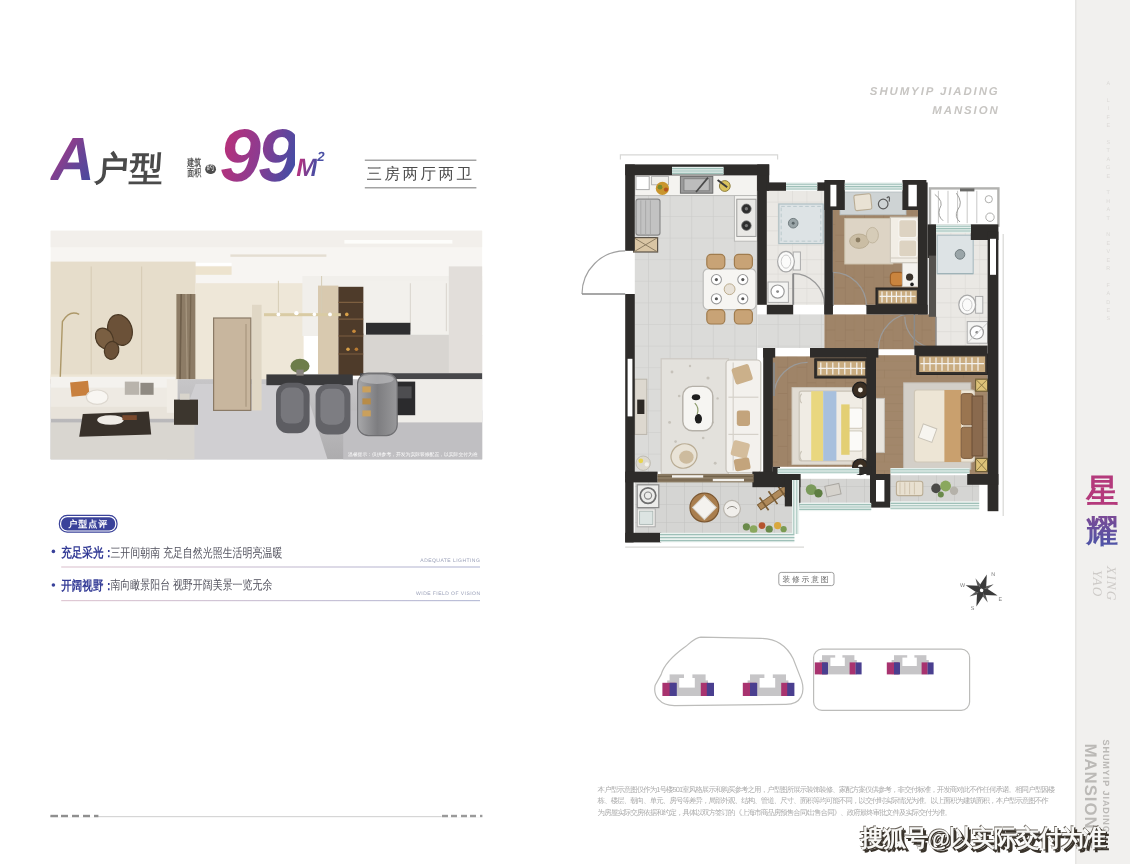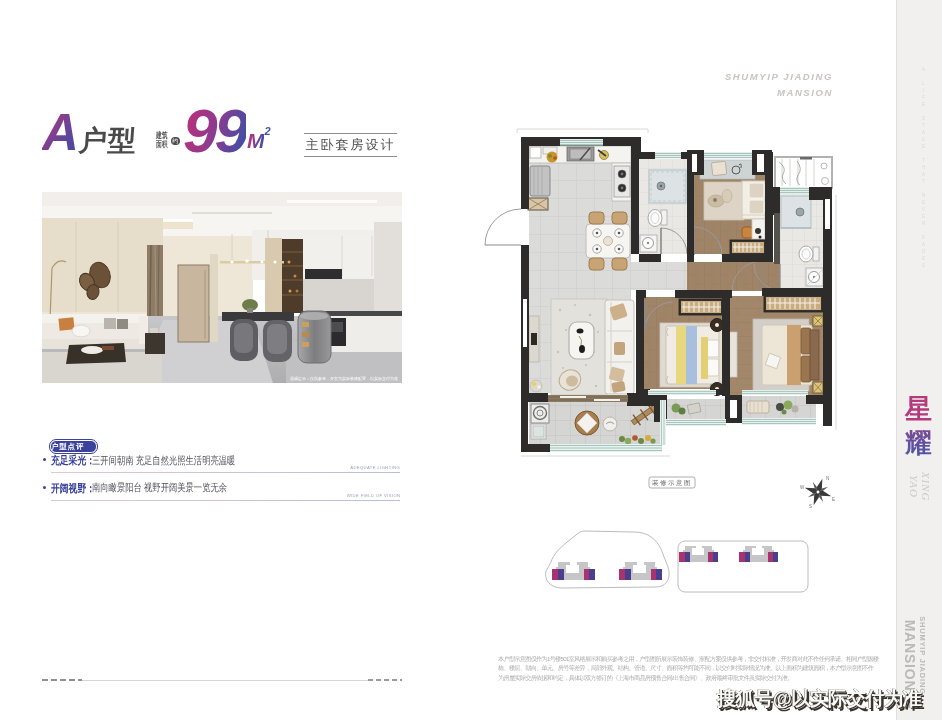--- a/index.html
+++ b/index.html
@@ -30,21 +30,21 @@
 </div>
 
 <div class="abs" style="left:156px;top:131px;width:22px;font-size:8.5px;line-height:8.5px;color:#5a5a5a;font-weight:bold;transform:scaleX(0.68);transform-origin:left top;">建筑<br>面积</div>
 <div class="abs" style="left:171px;top:136.5px;width:8.5px;height:8.5px;border-radius:50%;background:#4d4d4d;color:#fff;font-size:6px;line-height:8.5px;text-align:center;">约</div>
 
 <div class="abs" style="left:183px;top:103px;width:100px;height:60px;text-decoration:underline;">
   <span style="display:inline-block;font-size:62px;line-height:55px;font-weight:bold;font-style:italic;letter-spacing:-3px;background:linear-gradient(105deg,#bd2f77 5%,#8d3b90 50%,#3f4ea6 95%);-webkit-background-clip:text;background-clip:text;color:transparent;vertical-align:top;">99</span><span style="display:inline-block;font-size:21px;font-weight:bold;font-style:italic;background:linear-gradient(100deg,#b03381 20%,#3f4ea6 90%);-webkit-background-clip:text;background-clip:text;color:transparent;vertical-align:top;margin-top:26px;margin-left:1px;">M</span><span style="display:inline-block;font-size:11px;font-weight:bold;font-style:italic;color:#4a50a5;vertical-align:top;margin-top:22px;">2</span>
 </div>
 
 <div class="abs" style="left:304px;top:133px;width:93px;border-top:1px solid #8d8d8d;border-bottom:1px solid #8d8d8d;padding:2px 0;">
-  <div style="font-size:13px;color:#4c4c4c;letter-spacing:2px;text-align:center;">主卧套房设计</div>
+  <div style="font-size:13px;color:#4c4c4c;letter-spacing:2px;text-align:center;">三房两厅两卫</div>
 </div>
 
 <div class="abs" style="left:42px;top:192px;width:360px;height:191px;">
 <svg width="360" height="191" viewBox="0 0 360 191">
   <defs>
     <linearGradient id="floorG" x1="0" y1="0" x2="0" y2="1">
       <stop offset="0" stop-color="#c7c6c8"></stop>
           <stop offset="1" stop-color="#adacae"></stop>
     </linearGradient>
     <linearGradient id="metal" x1="0" y1="0" x2="1" y2="0">
@@ -164,21 +164,21 @@
   <rect x="108" y="136" width="8" height="5" fill="#d8d4cc"></rect>
 
   <polygon points="27,153 82,151 84,170 24,172" fill="#38312a"></polygon>
   <ellipse cx="50" cy="158" rx="11" ry="4" fill="#efece6"></ellipse>
   <rect x="60" y="154" width="12" height="4" fill="#7a4a2e"></rect>
 
   <text x="356" y="188" text-anchor="end" font-size="4" fill="#ffffff">温馨提示：仅供参考，开发为实际装修配置，以实际交付为准</text>
 </svg>
 </div>
 
-<div class="abs" style="left:50px;top:440px;width:45px;height:11px;background:#3a429a;border:1px solid #ffffff;outline:1.2px solid #3a429a;border-radius:6px;color:#fff;font-size:7.5px;font-weight:bold;letter-spacing:0.8px;text-align:left;line-height:11px;">户型点评</div>
+<div class="abs" style="left:50px;top:430px;width:45px;height:11px;background:#3a429a;border:1px solid #ffffff;outline:1.2px solid #3a429a;border-radius:6px;color:#fff;font-size:7.5px;font-weight:bold;letter-spacing:0.8px;text-align:center;line-height:11px;">户型点评</div>
 
 <div class="abs" style="left:42px;top:449px;width:358px;">
 
   <div style="position:relative;height:27.9px;">
     <span style="position:absolute;left:1px;top:9px;width:3px;height:3px;border-radius:50%;background:#39419a;"></span>
     <span style="position:absolute;left:9px;top:4px;font-size:11px;font-weight:bold;color:#353d97;transform:scaleX(0.8);transform-origin:left top;white-space:nowrap;">充足采光：</span>
     <span style="position:absolute;left:50px;top:4.5px;font-size:10.5px;color:#50505c;transform:scaleX(0.79);transform-origin:left top;white-space:nowrap;">三开间朝南 充足自然光照生活明亮温暖</span>
     <span style="position:absolute;right:0px;top:16px;font-size:7px;color:#9aa0b8;letter-spacing:0.6px;transform:scale(0.6);transform-origin:right top;white-space:nowrap;">ADEQUATE LIGHTING</span>
     <span style="position:absolute;left:9px;right:0;top:23px;height:1px;background:linear-gradient(90deg,#e0c9d4,#b9bed8);"></span>
   </div>

